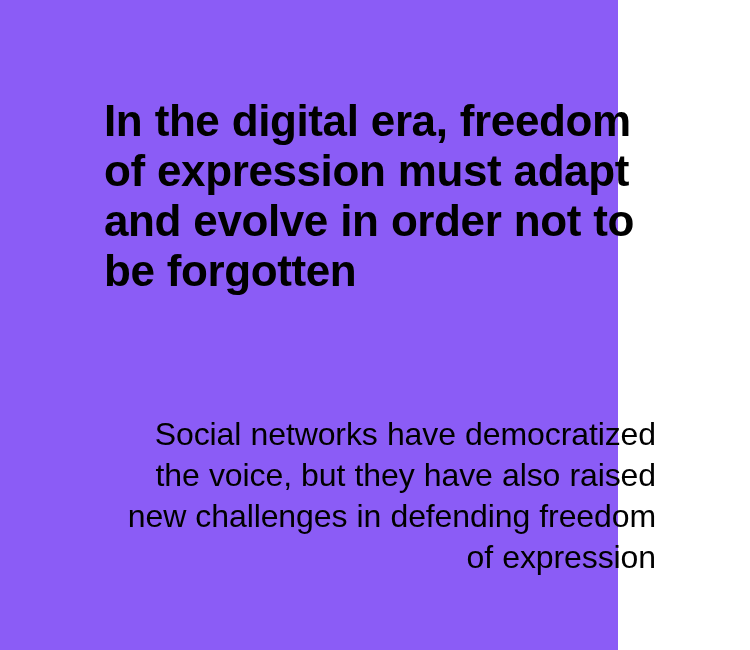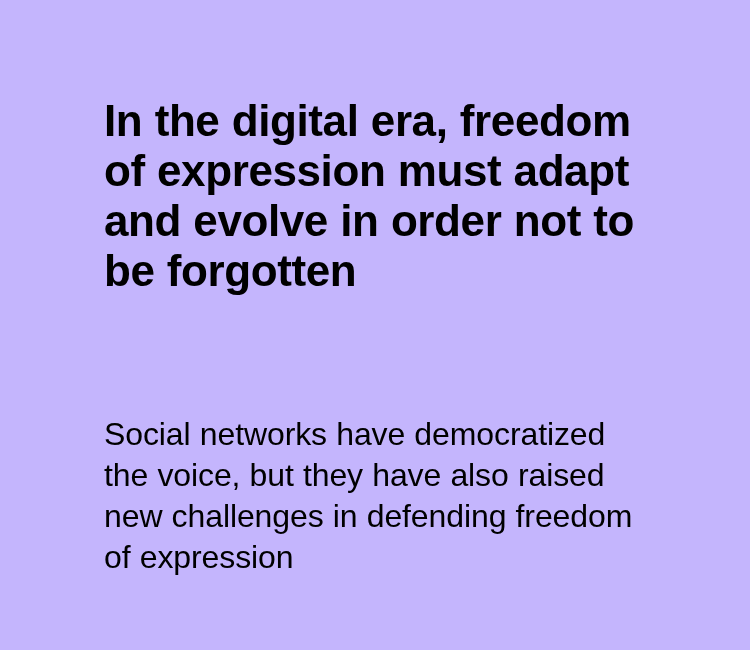--- a/index.html
+++ b/index.html
@@ -14,23 +14,23 @@
     background: #ffffff;
     font-family: "Liberation Sans", sans-serif;
     -webkit-font-smoothing: antialiased;
     overflow: hidden;
   }
 
   .article-card {
     position: absolute;
     left: 0;
     top: 0;
-    width: 750px;
+    width: 618px;
     height: 650px;
-    background: #c4b5fd;
+    background: #8b5cf6;
     box-sizing: border-box;
   }
 
   .content-column {
     position: absolute;
     left: 104px;
     top: 96px;
     width: 552px;
   }
 
@@ -48,20 +48,21 @@
   .article-standfirst {
     margin: 0;
     padding-top: 118px;
     font-family: "Liberation Sans", sans-serif;
     font-size: 32px;
     font-weight: normal;
     line-height: 41px;
     letter-spacing: -0.1px;
     color: #000000;
     word-spacing: 0.4px;
+    text-align: right;
   }
 </style>
 </head>
 <body>
 
 <div class="article-card">
 
   <div class="content-column">
 
     <h1 class="article-headline">In the digital era, freedom of expression must adapt and evolve in order not to be forgotten</h1>

